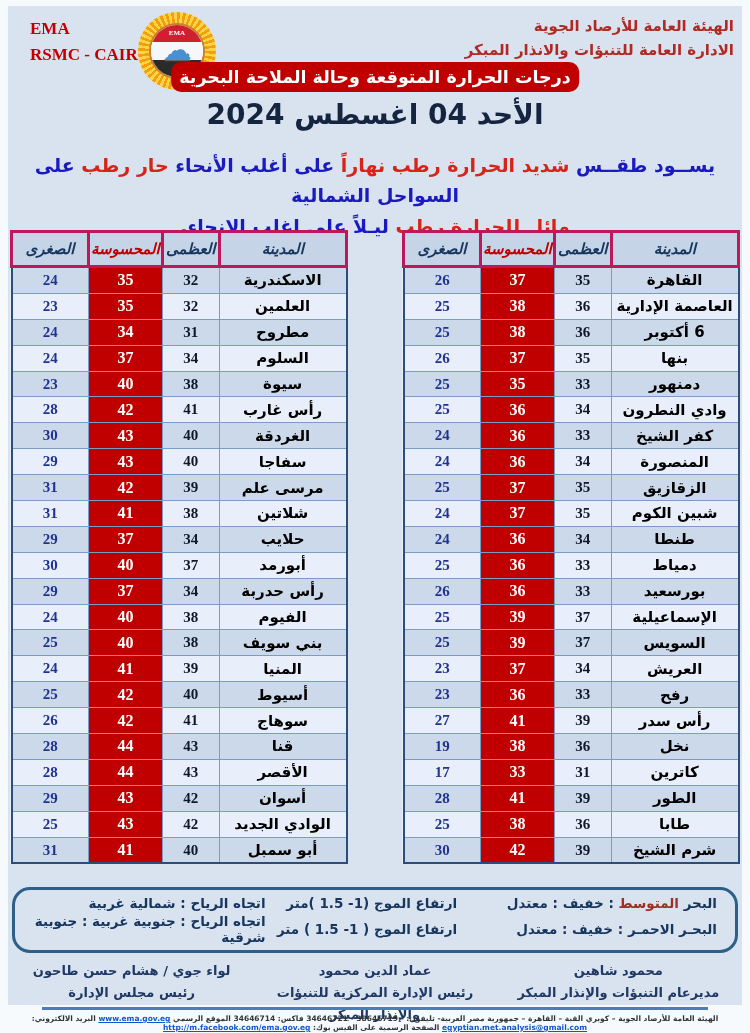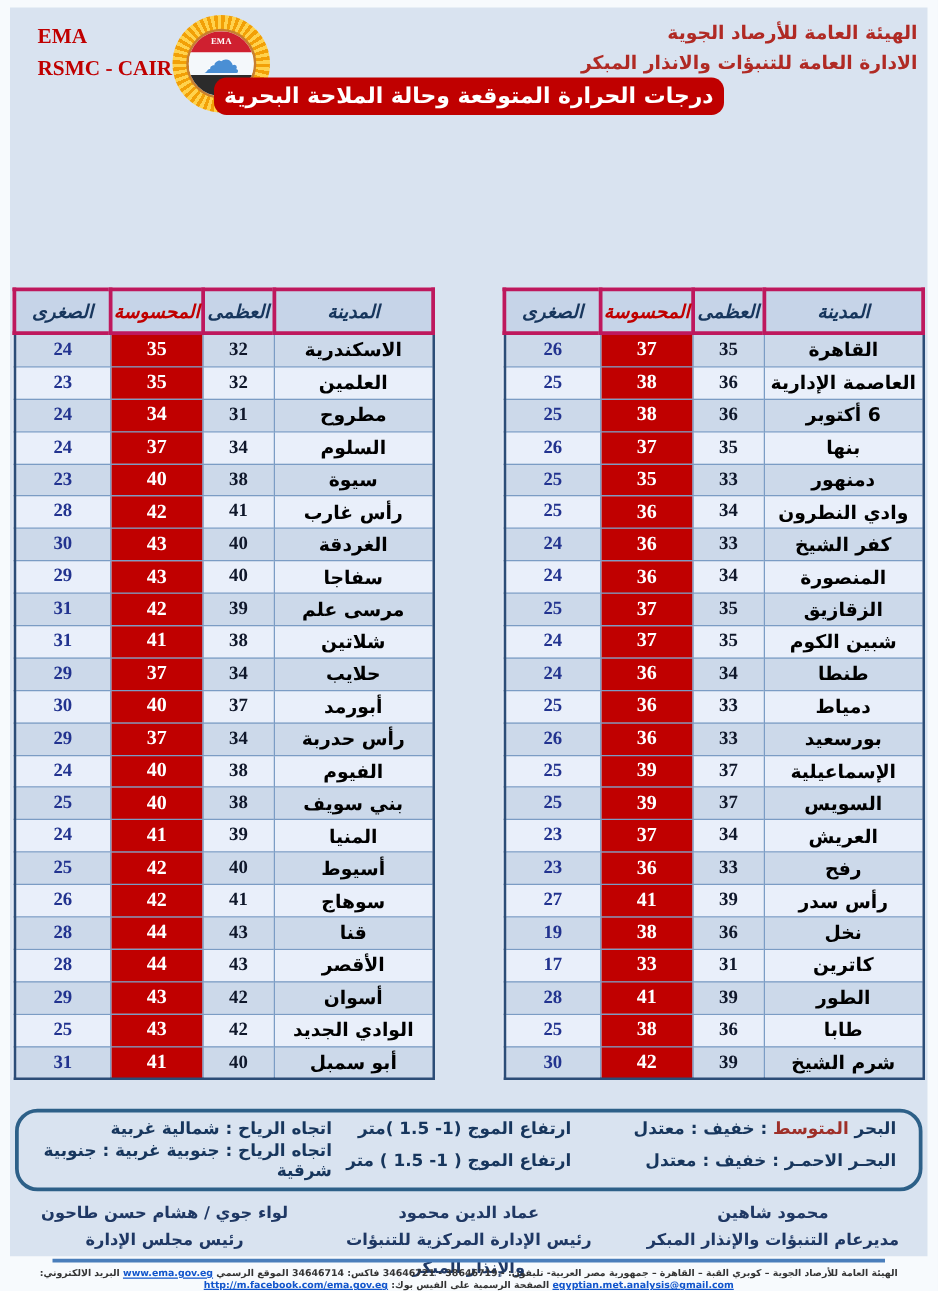--- a/index.html
+++ b/index.html
@@ -91,21 +91,24 @@
       <div class="logo-cloud">☁</div>
     </div>
   </div>
 
   <div class="hdr-right">
     <div>الهيئة العامة للأرصاد الجوية</div>
     <div>الادارة العامة للتنبؤات والانذار المبكر</div>
   </div>
 
   <div class="banner">درجات الحرارة المتوقعة وحالة الملاحة البحرية</div>
-
+  <div class="date-line">الأحد 04  اغسطس 2024</div>
+
+  <div class="forecast"><span class="seg-blue">يســود طقــس </span><span class="seg-red">شديد الحرارة رطب نهاراً </span><span class="seg-blue">على أغلب الأنحاء </span><span class="seg-red">حار رطب </span><span class="seg-blue">على السواحل الشمالية
+</span><span class="seg-red">مائل للحرارة رطب </span><span class="seg-blue">ليـلاً علي اغلب الانحاء.</span></div>
 
   <div class="tables-wrap">
     <table class="temps">
       <colgroup>
           <col class="col-city">
           <col class="col-max">
           <col class="col-feels">
           <col class="col-min">
         </colgroup>
       <thead>

